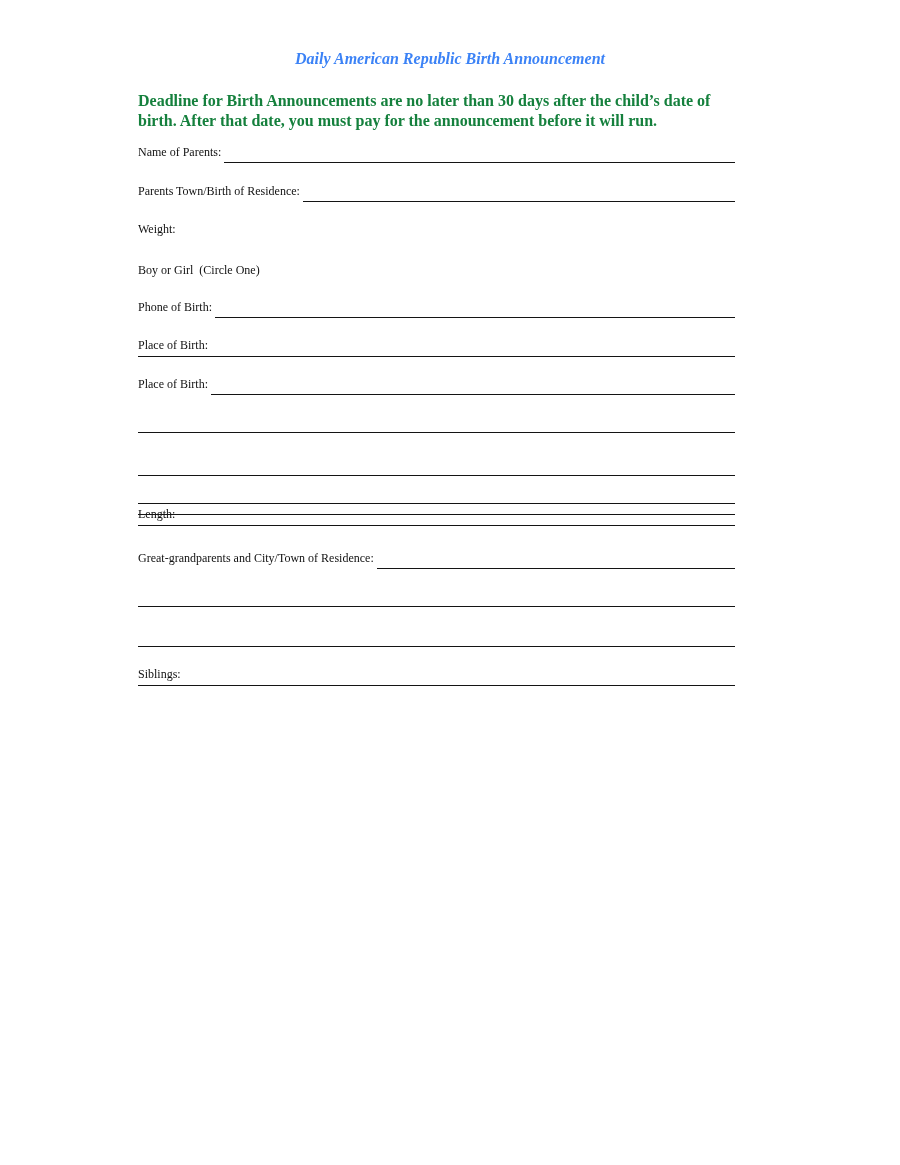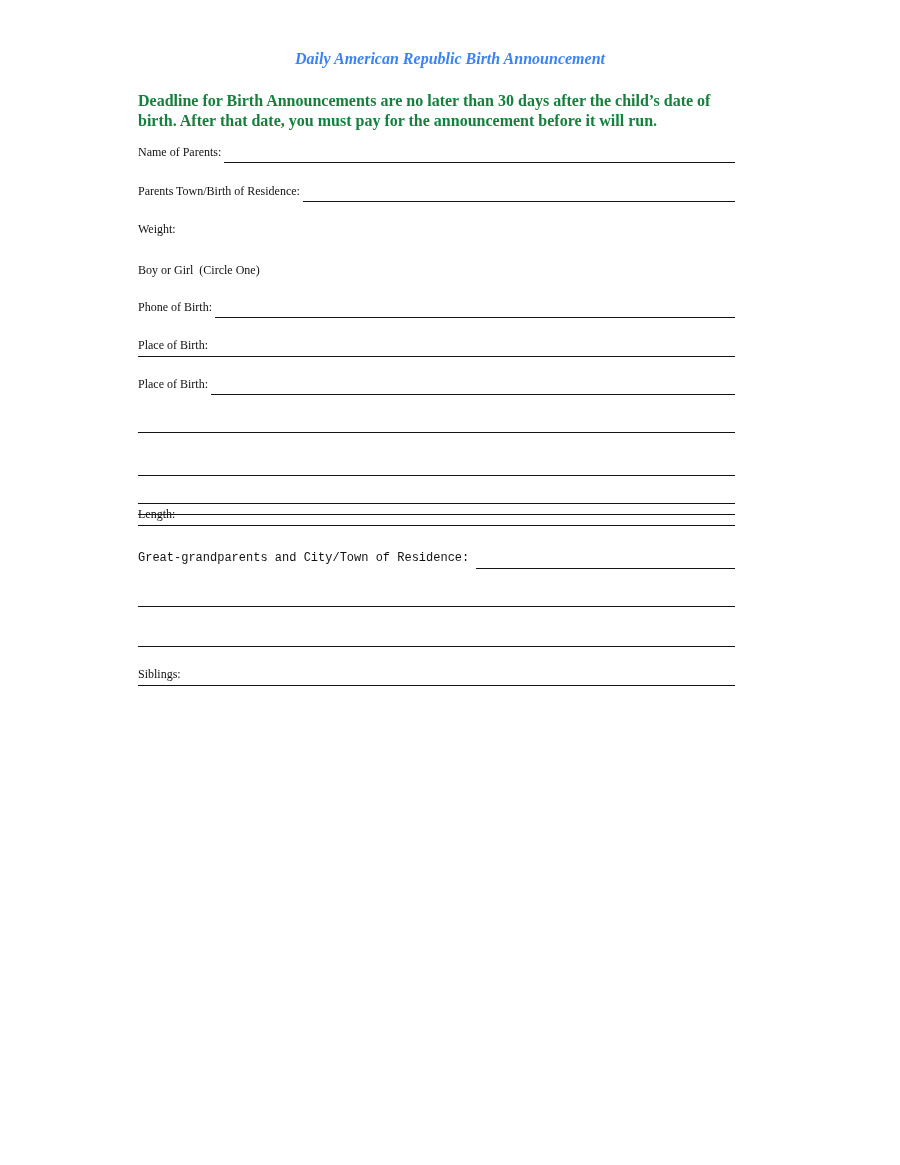--- a/index.html
+++ b/index.html
@@ -49,21 +49,21 @@
     min-width: 0;
   }
   .fill-weight { flex: 0 0 263px; }
   .m12 { margin-top: 12px; }
   .m16 { margin-top: 16px; }
   .m17 { margin-top: 17px; flex-direction: column; }
   .m18 { margin-top: 18px; }
   .m19 { margin-top: 19px; }
   .m20 { margin-top: 20px; }
   .m22 { margin-top: 22px; }
-  .m33 { margin-top: 33px; font-family: Liberation Mono, monospace; }
+  .m33 { margin-top: 33px; }
   .sig-row {
     display: flex;
     margin-top: 37px;
     font-size: 16px;
   }
   .sig-col-left { width: 278px; margin-right: 32px; }
   .sig-col-right { width: 281px; }
   .sig-line {
     height: 21px;
     border-bottom: 1.6px solid #141414;

